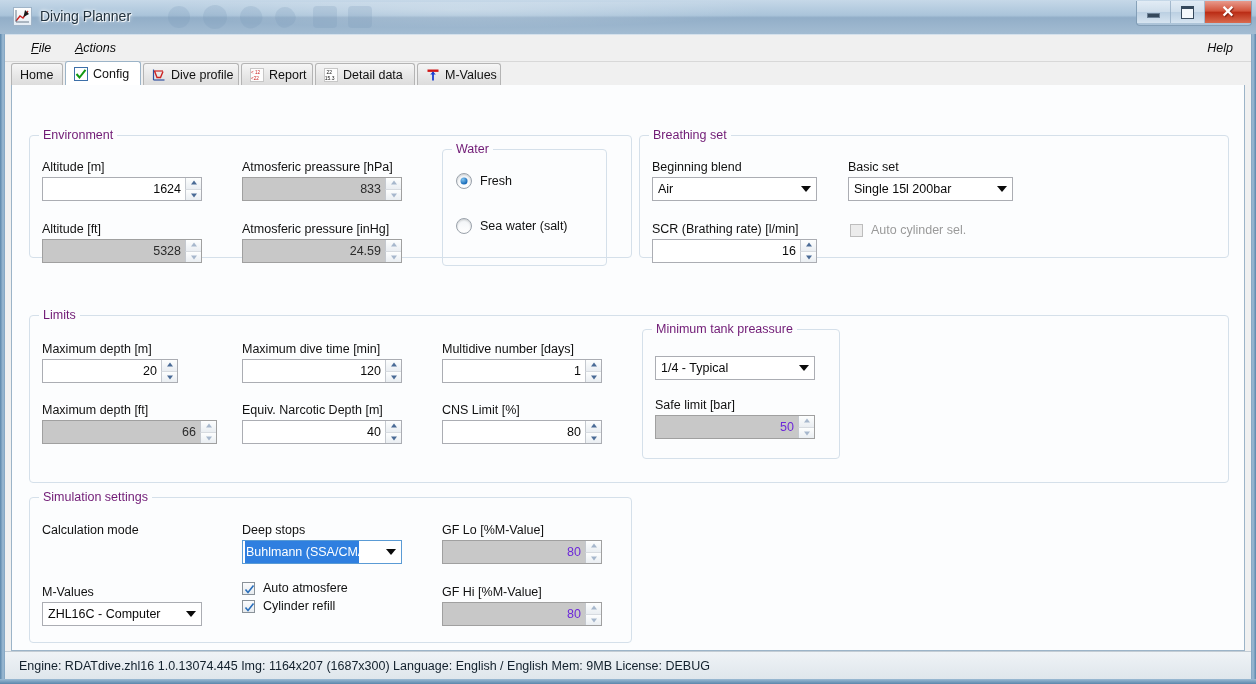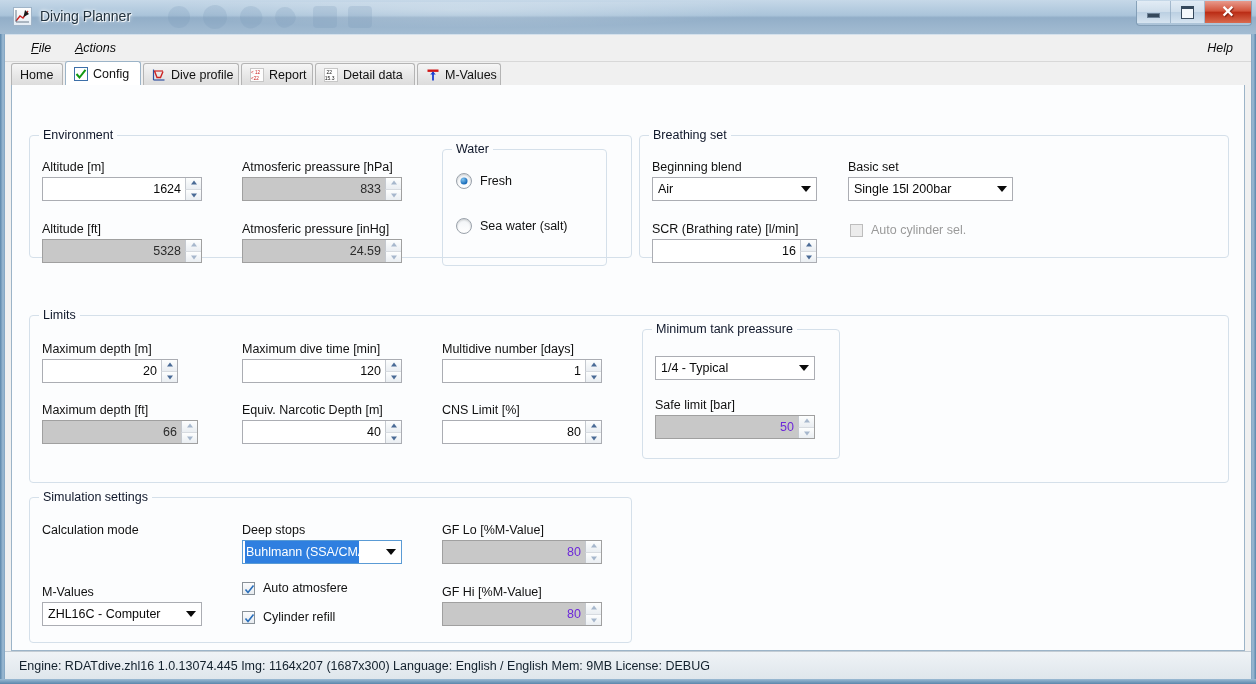--- a/index.html
+++ b/index.html
@@ -98,21 +98,21 @@
     position:absolute;left:0;bottom:0;width:1246px;height:28px;
     background:linear-gradient(to bottom,#eff3f6,#dfe6ec);
     border-top:1px solid #c3ccd4;box-sizing:border-box;
     display:flex;align-items:center;
   }
   #statusbar .st{font-size:12.5px;color:#12202c;padding-left:14px;white-space:nowrap;}
   
   .group{position:absolute;border:1px solid #d5e0ea;border-radius:4px;box-sizing:border-box;}
   .group>.legend{
     position:absolute;top:-8px;left:9px;background:#fcfdfe;padding:0 4px;
-    font-size:12.5px;color:#0f172a;white-space:nowrap;
+    font-size:12.5px;color:#701a75;white-space:nowrap;
   }
   .fieldlabel{position:absolute;font-size:12.5px;color:#111;white-space:nowrap;}
   
   .spin{position:absolute;height:24px;box-sizing:border-box;display:flex;
     border:1px solid #abadb3;background:#fff;}
   .spin.disabled{background:#c8c8c8;border-color:#a0a0a0;}
   .spin .val{flex:1;text-align:right;padding-right:4px;font-size:12.5px;color:#0a0a0a;
     line-height:22px;overflow:hidden;white-space:nowrap;}
   .spin.disabled .val{color:#2b2b2b;}
   .spin.disabled.lighttext .val{color:#6d28d9;}
@@ -408,21 +408,21 @@
               <span class="sb up">
                 <i></i>
               </span>
               <span class="sb down">
                 <i></i>
               </span>
             </span>
         </div>
 
         <span class="fieldlabel" style="left:12px;top:87px;">Maximum depth [ft]</span>
-        <div class="spin disabled" style="left:12px;top:104px;width:156px;justify-content:space-between;">
+        <div class="spin disabled" style="left:12px;top:104px;width:175px;justify-content:space-between;">
           <span class="val">66</span>
           <span class="btns">
               <span class="sb up">
                 <i></i>
               </span>
               <span class="sb down">
                 <i></i>
               </span>
             </span>
         </div>
@@ -498,21 +498,21 @@
         </div>
 
         <div class="check-row" style="left:212px;top:83px;">
           <span class="cbox">
             <svg width="11" height="11" viewBox="0 0 11 11">
                 <polyline points="1.5,5.5 4,8.5 9.5,1.5" fill="none" stroke="#2a6fbb" stroke-width="1.6"></polyline>
               </svg>
           </span>
           <span class="clabel">Auto atmosfere</span>
         </div>
-        <div class="check-row" style="left:212px;top:112px;">
+        <div class="check-row" style="left:212px;top:101px;">
           <span class="cbox">
             <svg width="11" height="11" viewBox="0 0 11 11">
                 <polyline points="1.5,5.5 4,8.5 9.5,1.5" fill="none" stroke="#2a6fbb" stroke-width="1.6"></polyline>
               </svg>
           </span>
           <span class="clabel">Cylinder refill</span>
         </div>
 
         <span class="fieldlabel" style="left:412px;top:25px;">GF Lo [%M-Value]</span>
         <div class="spin disabled lighttext" style="left:412px;top:42px;width:160px;">

